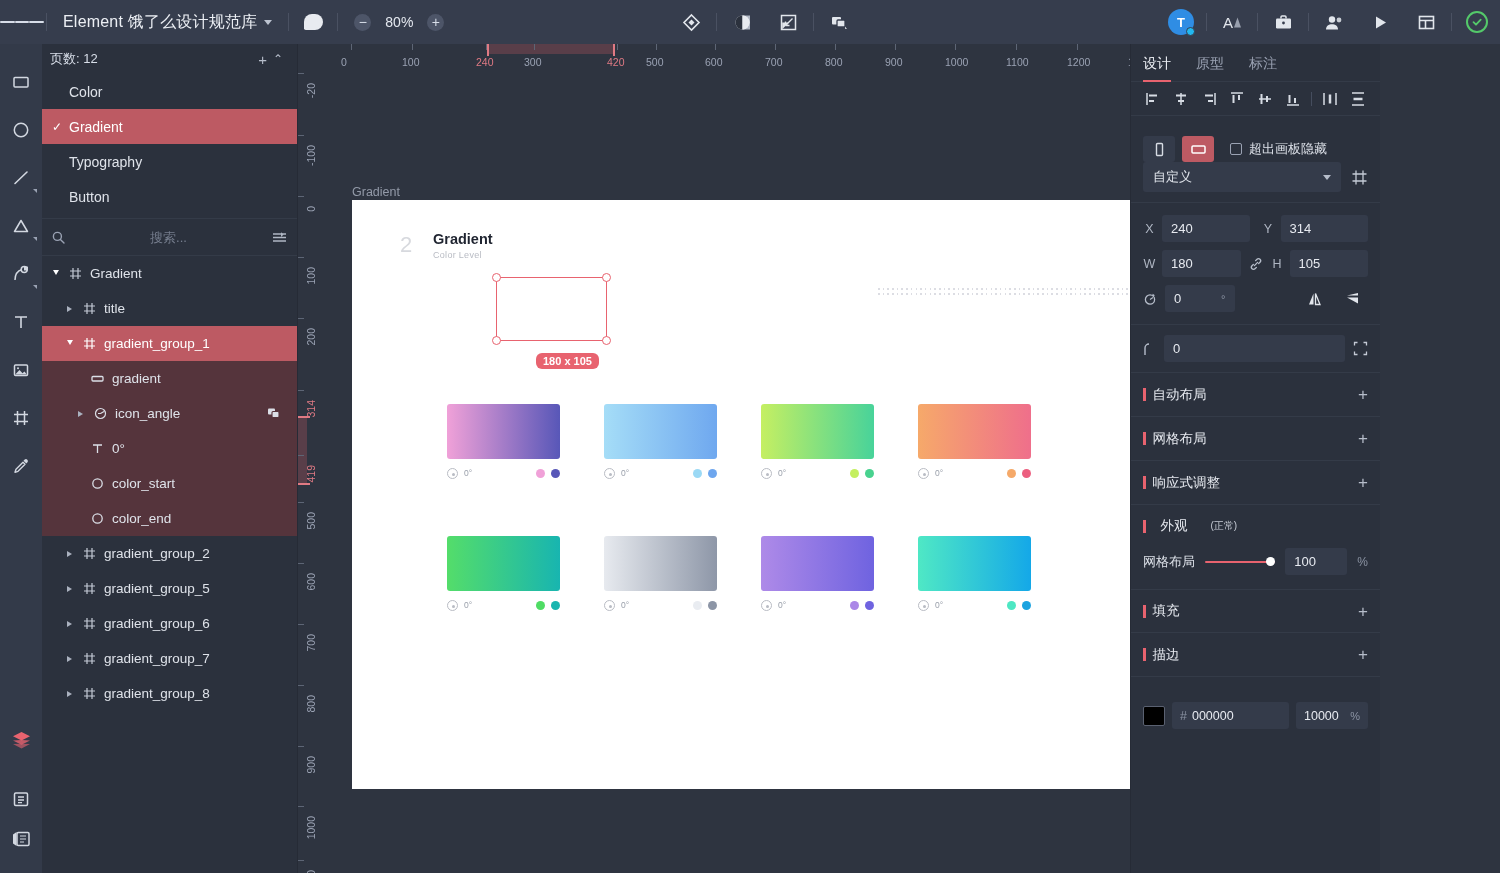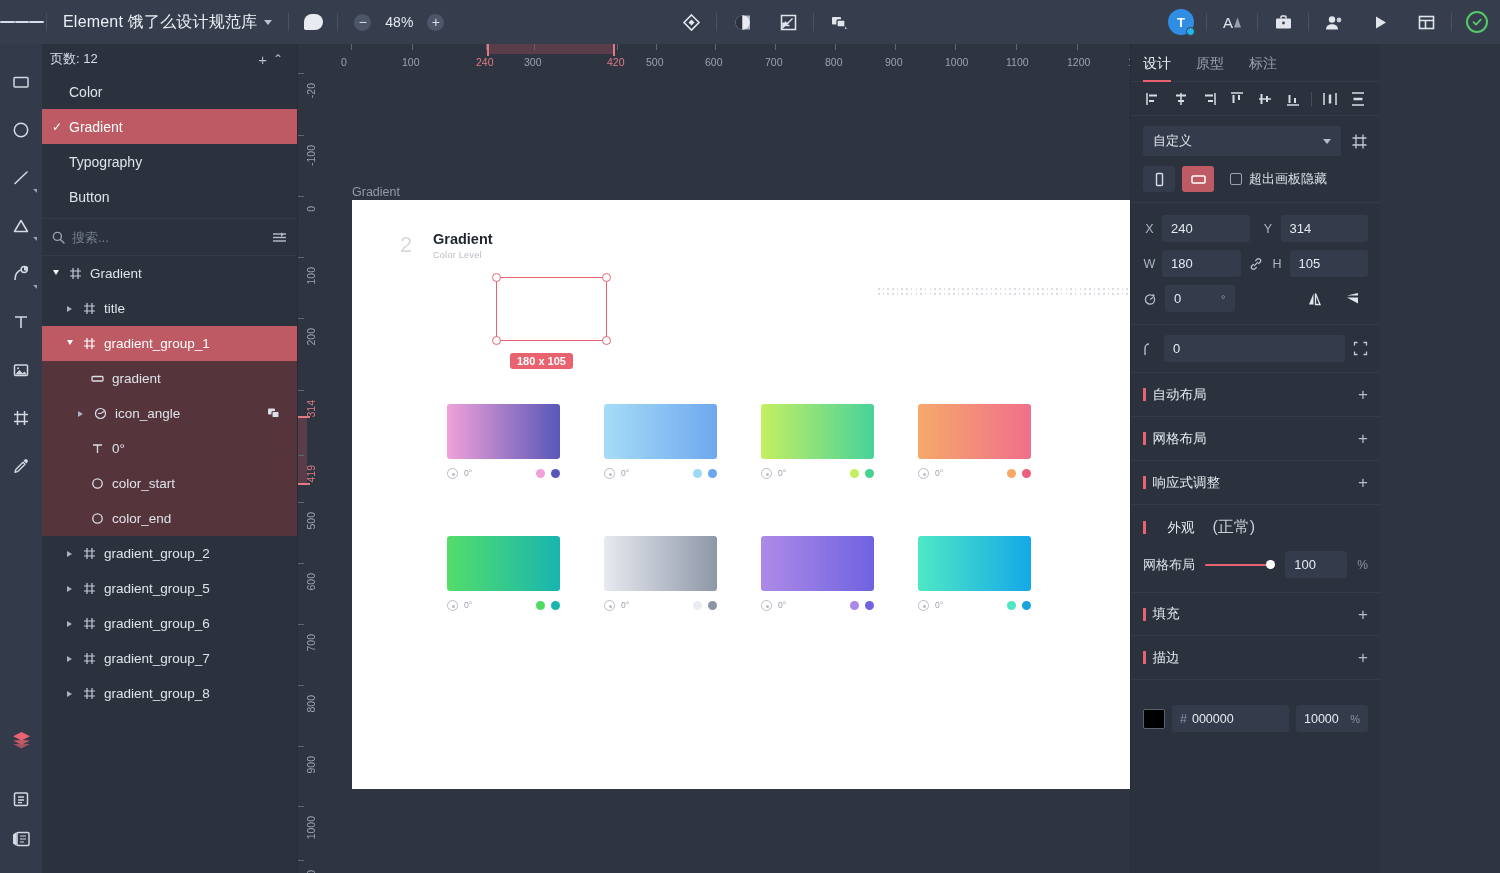--- a/index.html
+++ b/index.html
@@ -54,21 +54,21 @@
     background:#2b313d; border-right:1px solid #262b36;
   }
   .pages-head { height:30px; display:flex; align-items:center; padding:0 14px 0 8px; gap:6px; }
   .pages-head .lbl { font-size:13px; color:#d8dee9; flex:1; }
   .pl-ic { color:#b6bdca; cursor:pointer; font-size:15px; line-height:1; }
   .page-item { height:35px; display:flex; align-items:center; padding-left:27px; font-size:14px; color:#dfe3ea; cursor:pointer; position:relative;}
   .page-item.sel { background:#bd5a63; color:#fff; }
   .page-item .tick { position:absolute; left:10px; font-size:12px; }
   .searchrow { display:flex; align-items:center; gap:7px; height:38px; padding:0 10px; margin-top:4px;
     border-top:1px solid #343b48; border-bottom:1px solid #343b48; }
-  .searchrow input { flex:1; background:transparent; border:none; outline:none; color:#ec4899; font-size:13px; font-family:inherit; }
+  .searchrow input { flex:1; background:transparent; border:none; outline:none; color:#ec4899; font-size:13px; font-family:inherit;text-align:center; }
   .searchrow input::placeholder { color:#767e8e; }
 
   .tree { overflow:hidden; }
   .tr { height:35px; display:flex; align-items:center; gap:7px; font-size:13.5px; color:#dfe3ea; cursor:pointer; position:relative;}
   .tr.sel { background:#bd5a63; color:#fff; }
   .tr.inkids { background:#55343c; }
   .tw { width:11px; display:flex; align-items:center; justify-content:center; flex-shrink:0;}
   .tw i { display:block; width:0;height:0;border-top:3.5px solid transparent;border-bottom:3.5px solid transparent;border-left:5px solid #aab1bf; }
   .tw i.open { border-left:3.5px solid transparent;border-right:3.5px solid transparent;border-top:5px solid #ffffff; }
   .tr .ic { width:15px; display:flex; align-items:center; justify-content:center; flex-shrink:0; }
@@ -116,21 +116,21 @@
   .rtab.active { color:#eceff4; }
   .rtab.active:after { content:""; position:absolute; left:0; right:13px; bottom:-1px; height:2px; background:#e8636f; }
   .alignbar { height:34px; display:flex; align-items:center; gap:0; padding:0 8px; border-bottom:1px solid #343b48; }
   .al { width:28px;height:28px;display:flex;align-items:center;justify-content:center;cursor:pointer;}
   .al-sep { width:1px;height:14px;background:#454d5e;margin:0 4px; }
 
   .rsec { padding:10px 12px; border-bottom:1px solid #343b48; }
   .selectbox { height:30px; background:#343b4a; border-radius:3px; display:flex; align-items:center;
     padding:0 10px; font-size:13px; color:#e0e4eb; cursor:pointer; }
   .selectbox .chev2 { margin-left:auto; width:0;height:0;border-left:4px solid transparent;border-right:4px solid transparent;border-top:5px solid #b6bdca; }
-  .row { display:flex; align-items:center; gap:15px; }
+  .row { display:flex; align-items:center; gap:8px; }
   .sqbtn { width:32px;height:26px;border-radius:3px;background:#343b4a;display:flex;align-items:center;justify-content:center;cursor:pointer;}
   .sqbtn.on { background:#bd5a63; }
   .cbx { width:12px;height:12px;border:1.4px solid #9aa2b3;border-radius:2px; cursor:pointer;}
   .fieldrow { display:flex; align-items:center; gap:6px; margin-bottom:8px; }
   .flab { width:13px; font-size:12.5px; color:#aeb5c2; text-align:center; flex-shrink:0;}
   .finput { flex:1; height:27px; background:#343b4a; border-radius:3px; display:flex; align-items:center;
     padding:0 9px; font-size:13px; color:#e7eaf0; cursor:text; }
   .finput .suffix { margin-left:auto; font-size:11px; color:#8b93a3; }
   .sechead { display:flex; align-items:center; padding:0 12px; height:44px; border-bottom:1px solid #343b48; }
   .sechead .bar { width:2.5px; height:13px; background:#e8636f; margin-right:7px; }
@@ -166,21 +166,21 @@
       <span class="name">Element 饿了么设计规范库</span>
       <span class="chev"></span>
     </div>
     <div class="tb-sep"></div>
     <div class="tb-bubble">
         <div class="bubble-shape"></div>
       </div>
     <div class="tb-sep"></div>
     <div class="zoomgrp">
       <div class="zbtn">−</div>
-      <div class="zval">48%</div>
+      <div class="zval">80%</div>
       <div class="zbtn">+</div>
     </div>
     <div style="width:210px"></div>
     <div class="tb-icon">
       <svg width="19" height="19" viewBox="0 0 19 19">
           <path d="M9.5 2 17 9.5 9.5 17 2 9.5Z" fill="none" stroke="#e2e6ec" stroke-width="1.6"></path>
           <path d="M9.5 6.5 12.5 9.5 9.5 12.5 6.5 9.5Z" fill="#e2e6ec"></path>
         </svg>
     </div>
     <div class="tb-sep"></div>
@@ -834,21 +834,21 @@
             </div>
           </div>
         </div>
     </div>
 
     <div class="selbox" style="left:198px;top:233px;width:111px;height:64px;"></div>
     <div class="handle" style="left:194px;top:229px;"></div>
     <div class="handle" style="left:304px;top:229px;"></div>
     <div class="handle" style="left:194px;top:292px;"></div>
     <div class="handle" style="left:304px;top:292px;"></div>
-    <div class="sizebadge" style="left:212px;top:309px;">180 x 105</div>
+    <div class="sizebadge" style="left:238px;top:309px;border-radius:6px;">180 x 105</div>
   </div>
 
   <div class="panelR">
     <div class="rtabs">
       <div class="rtab active"><span>设计</span></div>
       <div class="rtab"><span>原型</span></div>
       <div class="rtab"><span>标注</span></div>
     </div>
 
     <div class="alignbar">
@@ -897,46 +897,46 @@
         </div>
       <div class="al">
         <svg width="16" height="16" viewBox="0 0 16 16">
             <path d="M2 2h12M2 14h12" stroke="#d7dce4" stroke-width="1.5"></path>
             <path d="M3.5 8h9" stroke="#d7dce4" stroke-width="2.5"></path>
           </svg>
         </div>
     </div>
 
     <div class="rsec">
+      <div class="row" style="margin-top:10px; gap:7px">
+        <div class="sqbtn">
+          <svg width="11" height="15" viewBox="0 0 11 15">
+              <rect x="2.5" y="1.5" width="6" height="12" rx="1" fill="none" stroke="#d7dce4" stroke-width="1.4"></rect>
+            </svg>
+        </div>
+        <div class="sqbtn on">
+          <svg width="17" height="13" viewBox="0 0 17 13">
+              <rect x="2" y="3" width="13" height="7" rx="1" fill="none" stroke="#ffffff" stroke-width="1.5"></rect>
+            </svg>
+        </div>
+        <div style="display:flex;align-items:center;gap:7px;margin-left:9px">
+          <span class="cbx"></span>
+          <span style="font-size:13px;color:#dce0e8">超出画板隐藏</span>
+        </div>
+      </div>
       <div class="row" style="gap:10px">
         <div class="selectbox" style="flex:1">
           <span>自定义</span>
           <span class="chev2"></span>
         </div>
         <span>
           <svg width="17" height="17" viewBox="0 0 17 17">
               <path d="M5 1.5v14M12 1.5v14M1.5 5h14M1.5 12h14" stroke="#c4cad5" stroke-width="1.3"></path>
             </svg>
         </span>
-      </div>
-      <div class="row" style="margin-top:10px; gap:7px">
-        <div class="sqbtn">
-          <svg width="11" height="15" viewBox="0 0 11 15">
-              <rect x="2.5" y="1.5" width="6" height="12" rx="1" fill="none" stroke="#d7dce4" stroke-width="1.4"></rect>
-            </svg>
-        </div>
-        <div class="sqbtn on">
-          <svg width="17" height="13" viewBox="0 0 17 13">
-              <rect x="2" y="3" width="13" height="7" rx="1" fill="none" stroke="#ffffff" stroke-width="1.5"></rect>
-            </svg>
-        </div>
-        <div style="display:flex;align-items:center;gap:7px;margin-left:9px">
-          <span class="cbx"></span>
-          <span style="font-size:13px;color:#dce0e8">超出画板隐藏</span>
-        </div>
       </div>
     </div>
 
     <div class="rsec" style="padding-top:12px">
       <div class="fieldrow">
         <span class="flab">X</span>
         <div class="finput">
             <span>240</span>
           </div>
         <span class="flab" style="margin-left:6px">Y</span>
@@ -1018,21 +1018,21 @@
     <div class="sechead">
       <span class="bar"></span>
         <span class="t">响应式调整</span>
       <span class="plus">+</span>
     </div>
 
     <div style="padding:12px 12px 0 12px">
       <div class="row" style="margin-bottom:13px">
         <span class="bar" style="width:2.5px;height:13px;background:#e8636f;margin-right:7px;display:inline-block"></span>
         <span style="font-size:13.5px;color:#e7eaf0">外观</span>
-        <span style="font-size:16px;color:#c7ccd6;margin-left:3px">(正常)</span>
+        <span style="font-size:10px;color:#c7ccd6;margin-left:15px">(正常)</span>
         <span class="chev2" style="margin-left:5px"></span>
       </div>
       <div class="row" style="gap:10px;margin-bottom:14px">
         <span style="font-size:13px;color:#dce0e8">网格布局</span>
         <div class="slider">
             <div class="track"></div>
             <div class="knob"></div>
           </div>
         <div class="finput" style="flex:none;width:62px">
           <span>100</span>

